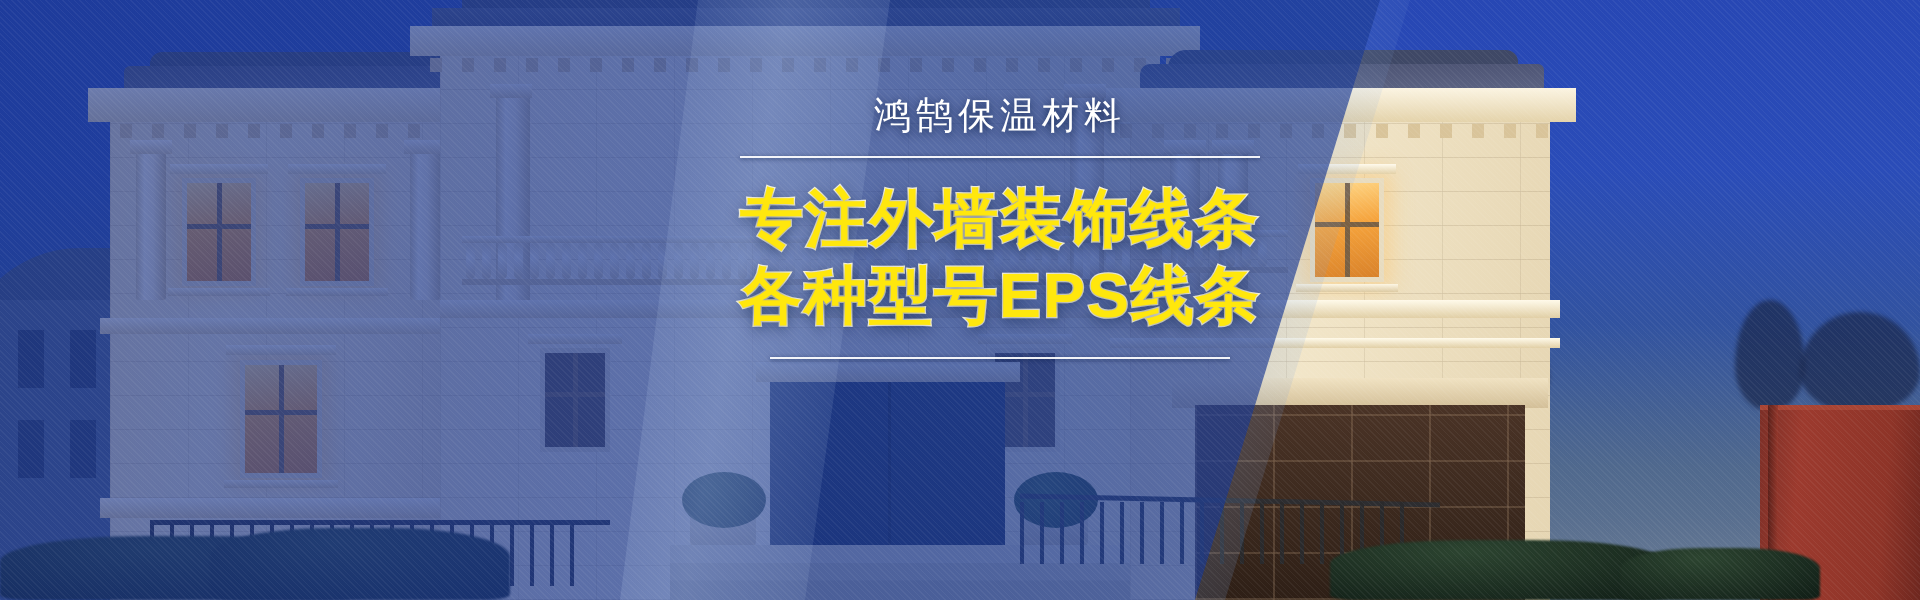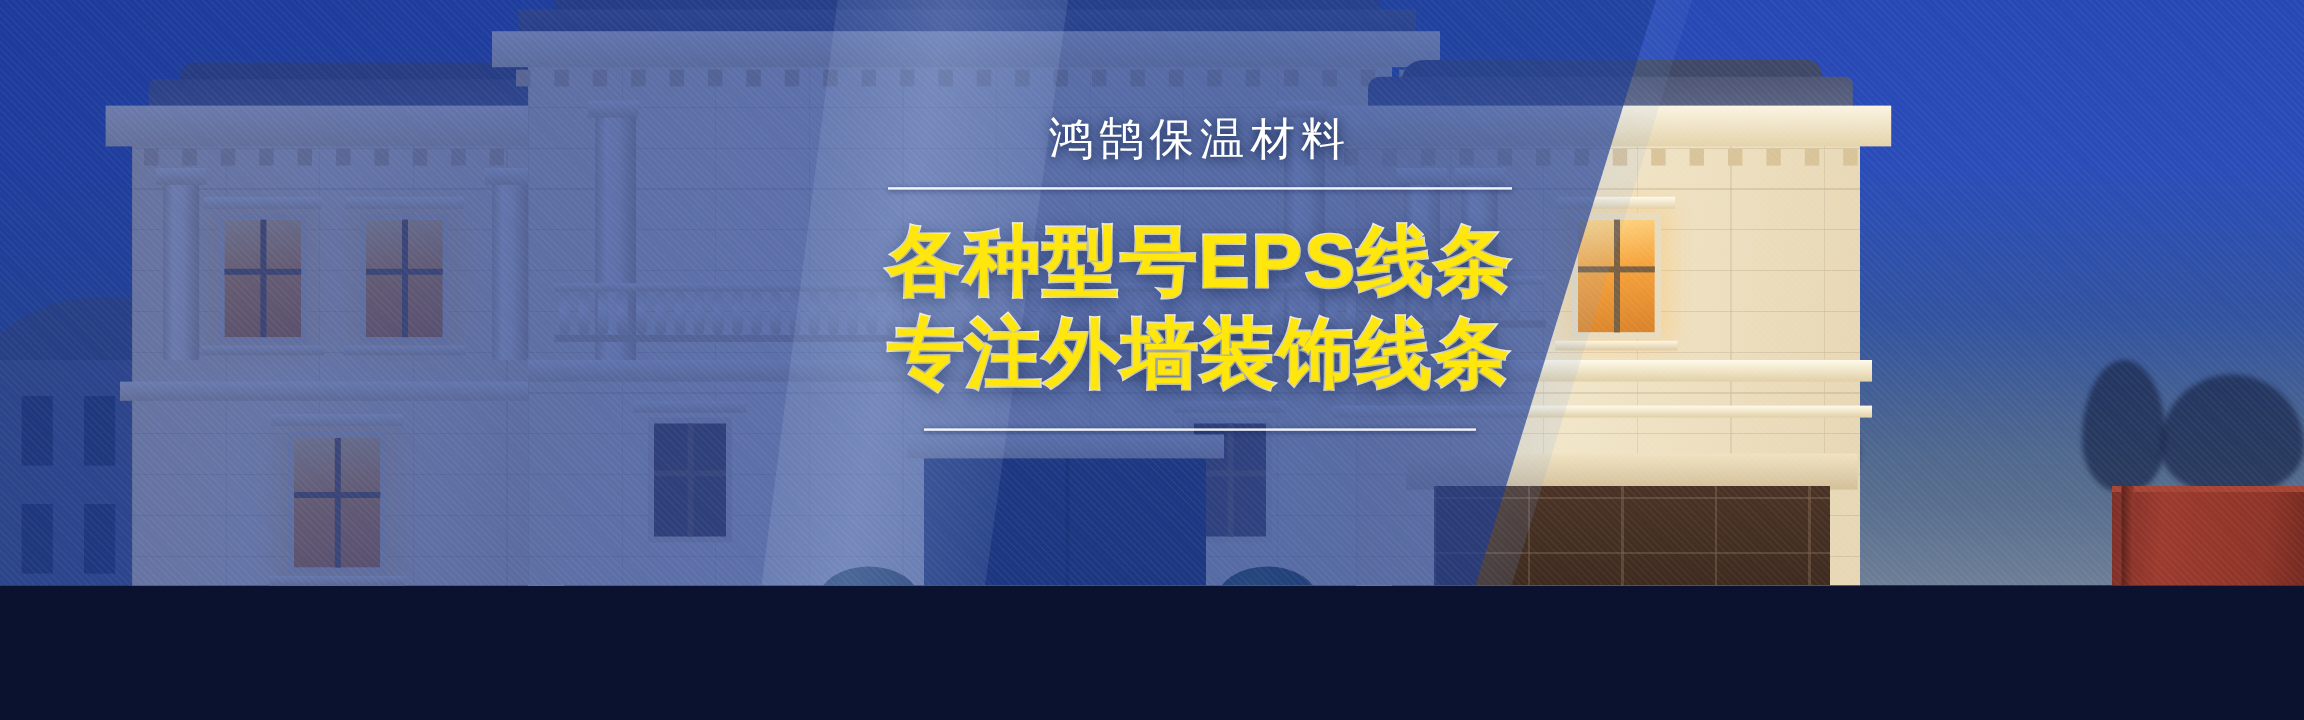--- a/index.html
+++ b/index.html
@@ -1,18 +1,18 @@
 <!DOCTYPE html>
 <html><head>
 <meta charset="utf-8">
 <style>
   html,body{margin:0;padding:0;background:#0a1230;}
   *{box-sizing:border-box;}
   .banner{
-    position:relative;width:1920px;height:488px;overflow:hidden;
+    position:relative;width:1920px;height:600px;overflow:hidden;
     font-family:"Liberation Sans","DejaVu Sans",sans-serif;
     background:#2a49a8;
   }
 
   
   .sky{position:absolute;inset:0;
     background:linear-gradient(180deg,#2747b4 0%,#2a4cb8 28%,#32539f 55%,#3a5680 78%,#3c5272 100%);}
   .sky-haze{position:absolute;left:0;right:0;bottom:0;height:46%;
     background:linear-gradient(180deg,rgba(120,140,170,0) 0%,rgba(150,165,185,.32) 70%,rgba(170,180,195,.45) 100%);}
 
@@ -464,19 +464,19 @@
 
   <div class="overlay-blue"></div>
   <div class="overlay-sheen"></div>
   <div class="overlay-edge"></div>
   <div class="hatch"></div>
 
   <div class="copy">
     <div class="brand">鸿鹄保温材料</div>
     <div class="rule"></div>
     <div class="head">
+      <div class="head-line">专注外墙装饰线条</div>
       <div class="head-line">各种型号EPS线条</div>
-      <div class="head-line">专注外墙装饰线条</div>
     </div>
     <div class="rule2"></div>
   </div>
 
 </div>
 
 </body></html>

